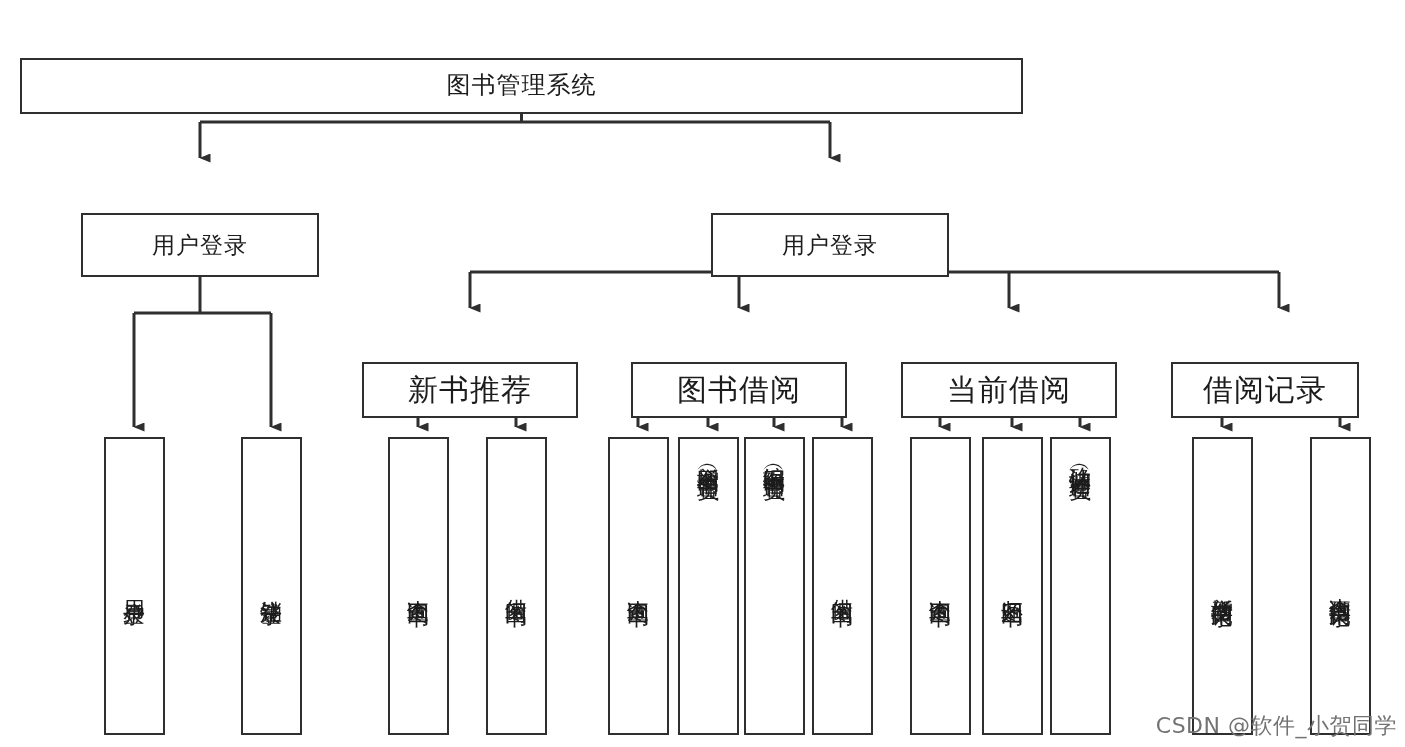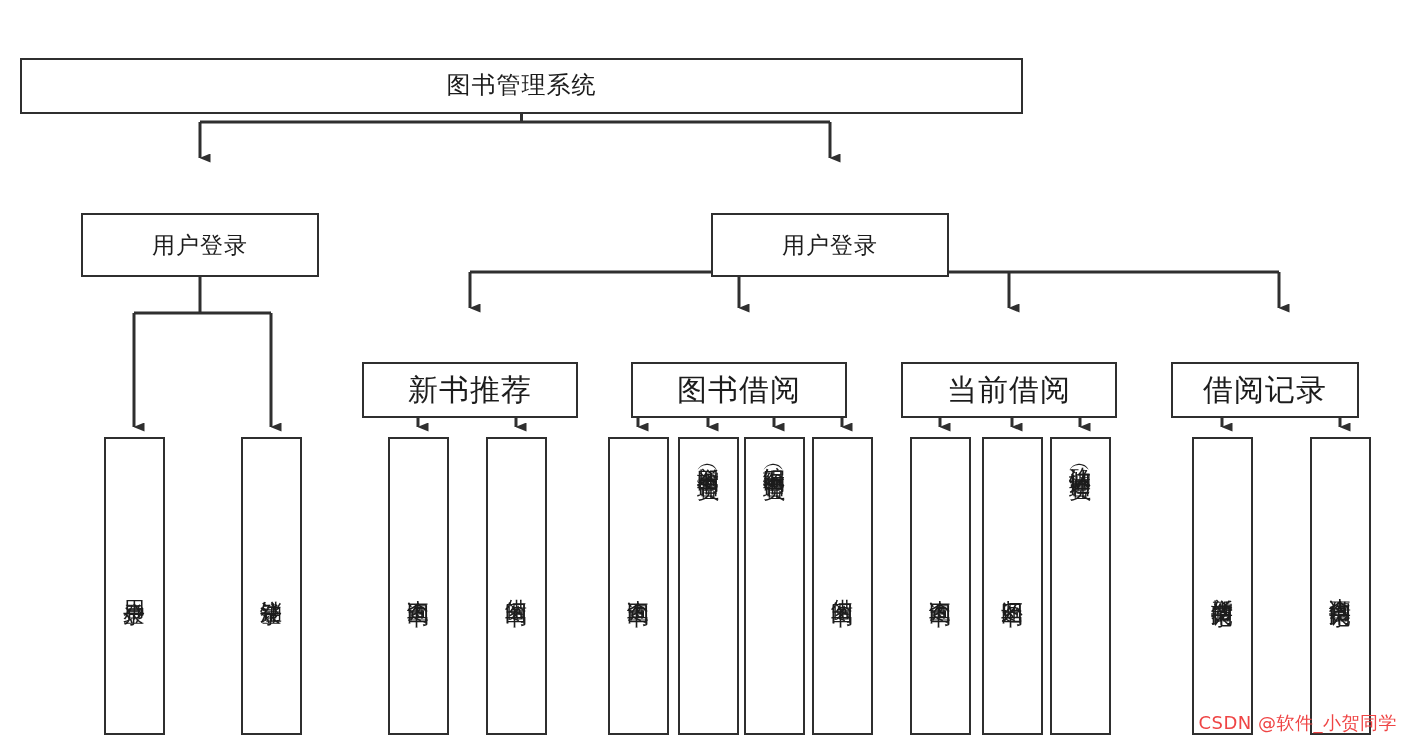--- a/index.html
+++ b/index.html
@@ -68,23 +68,23 @@
     line-height: 1.32;
     letter-spacing: 2px;
     white-space: nowrap;
   }
   .leaf.tall-pad { align-items: center; padding-top: 0; }
 
   
   #watermark {
     position: absolute;
     right: 8px;
-    bottom: 12px;
-    color: #ef4444;
-    font-size: 18px;
+    bottom: 6px;
+    color: #737373;
+    font-size: 22px;
     letter-spacing: 0.5px;
     z-index: 5;
     white-space: nowrap;
     user-select: none;
   }
 </style>
 </head>
 <body>
 
 <div id="diagram-root">

